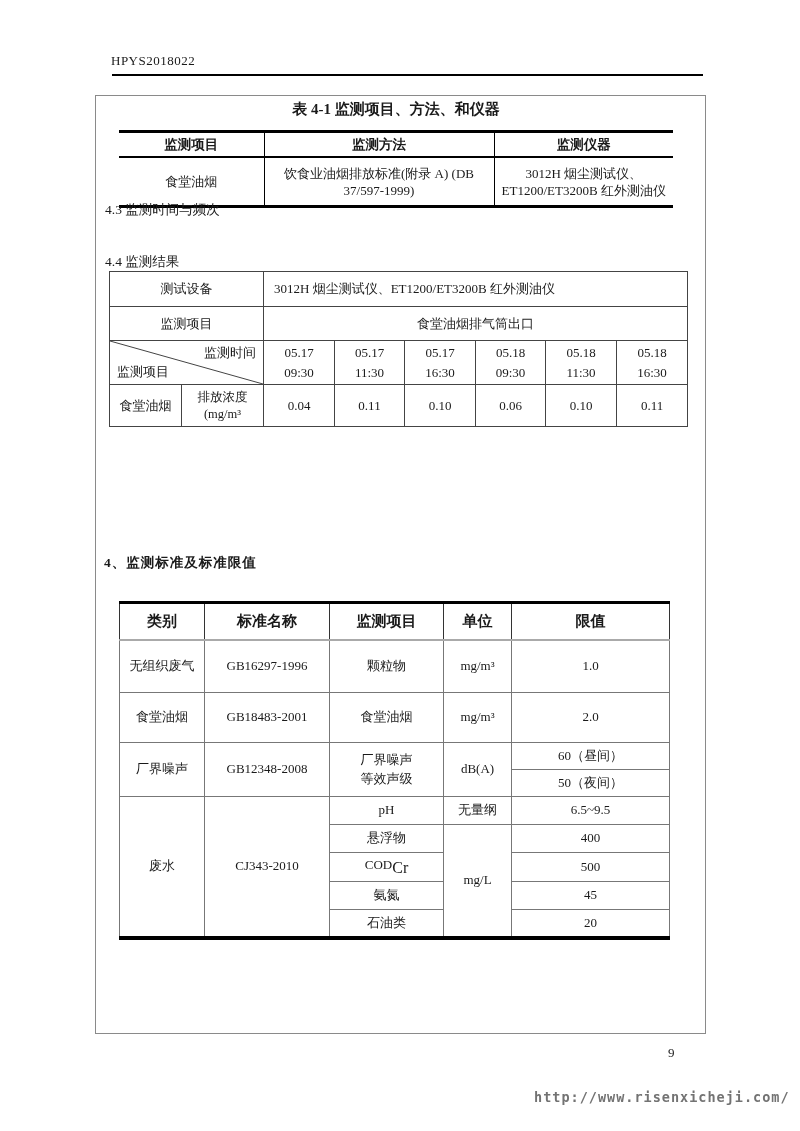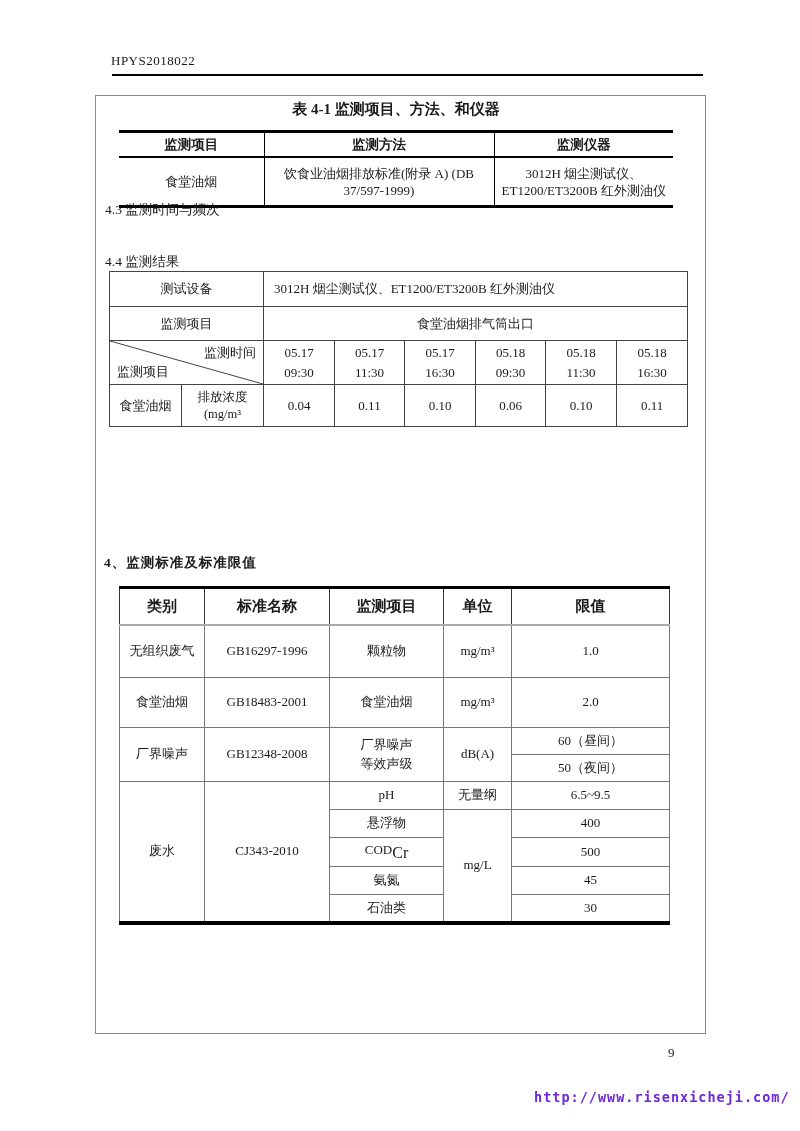--- a/index.html
+++ b/index.html
@@ -34,32 +34,32 @@
   .t2 .diag { position:relative; padding:0; }
   .t2 .diag svg { position:absolute; left:0; top:0; width:100%; height:100%; display:block; }
   .t2 .diag .dtop { position:absolute; top:3px; right:7px; }
   .t2 .diag .dbot { position:absolute; bottom:3px; left:7px; }
   .t2 .two-line { line-height:20px; }
   .t2 .metric { font-size:12.5px; line-height:17px; }
 
   .h4 { position:absolute; left:8px; top:458px; font-weight:bold; font-size:13.5px; letter-spacing:1px; }
 
   
-  table.t3 { position:absolute; left:23px; top:490px; width:550px; border-collapse:collapse;
+  table.t3 { position:absolute; left:23px; top:505px; width:550px; border-collapse:collapse;
              table-layout:fixed; font-size:13px; text-align:center;
              border-top:3px solid #000; border-bottom:4px solid #000; }
   .t3 th { font-size:15px; font-weight:bold; height:33px; border-bottom:2px solid #aaa;
            border-left:1px solid #333; border-right:1px solid #333; }
   .t3 td { border:1px solid #777; vertical-align:middle; padding:4px 2px; }
   .t3 .noise-item { line-height:19px; }
   .t3 sub { font-size:16px; }
 
   .page-num { position:absolute; left:668px; top:1045px; font-size:13px; }
   .footer-url { position:absolute; left:534px; top:1089px; font-family:"DejaVu Sans Mono", monospace;
-                font-weight:bold; font-size:13.5px; color:#6d28d9; letter-spacing:1px; white-space:nowrap; }
+                font-weight:bold; font-size:13.5px; color:#737373; letter-spacing:1px; white-space:nowrap; }
 </style>
 </head>
 <body>
 
 <div class="canvas">
 
   <div class="doc-code">HPYS2018022</div>
   <div class="header-rule"></div>
 
   <div class="frame">
@@ -221,21 +221,21 @@
         <tr style="height:29px">
           <td><span>COD</span><sub>Cr</sub></td>
           <td>500</td>
         </tr>
         <tr style="height:28px">
           <td>氨氮</td>
           <td>45</td>
         </tr>
         <tr style="height:27px">
           <td>石油类</td>
-          <td>30</td>
+          <td>20</td>
         </tr>
       </tbody>
     </table>
 
   </div>
 
   <div class="page-num">9</div>
   <div class="footer-url">http://www.risenxicheji.com/</div>
 
 </div>

